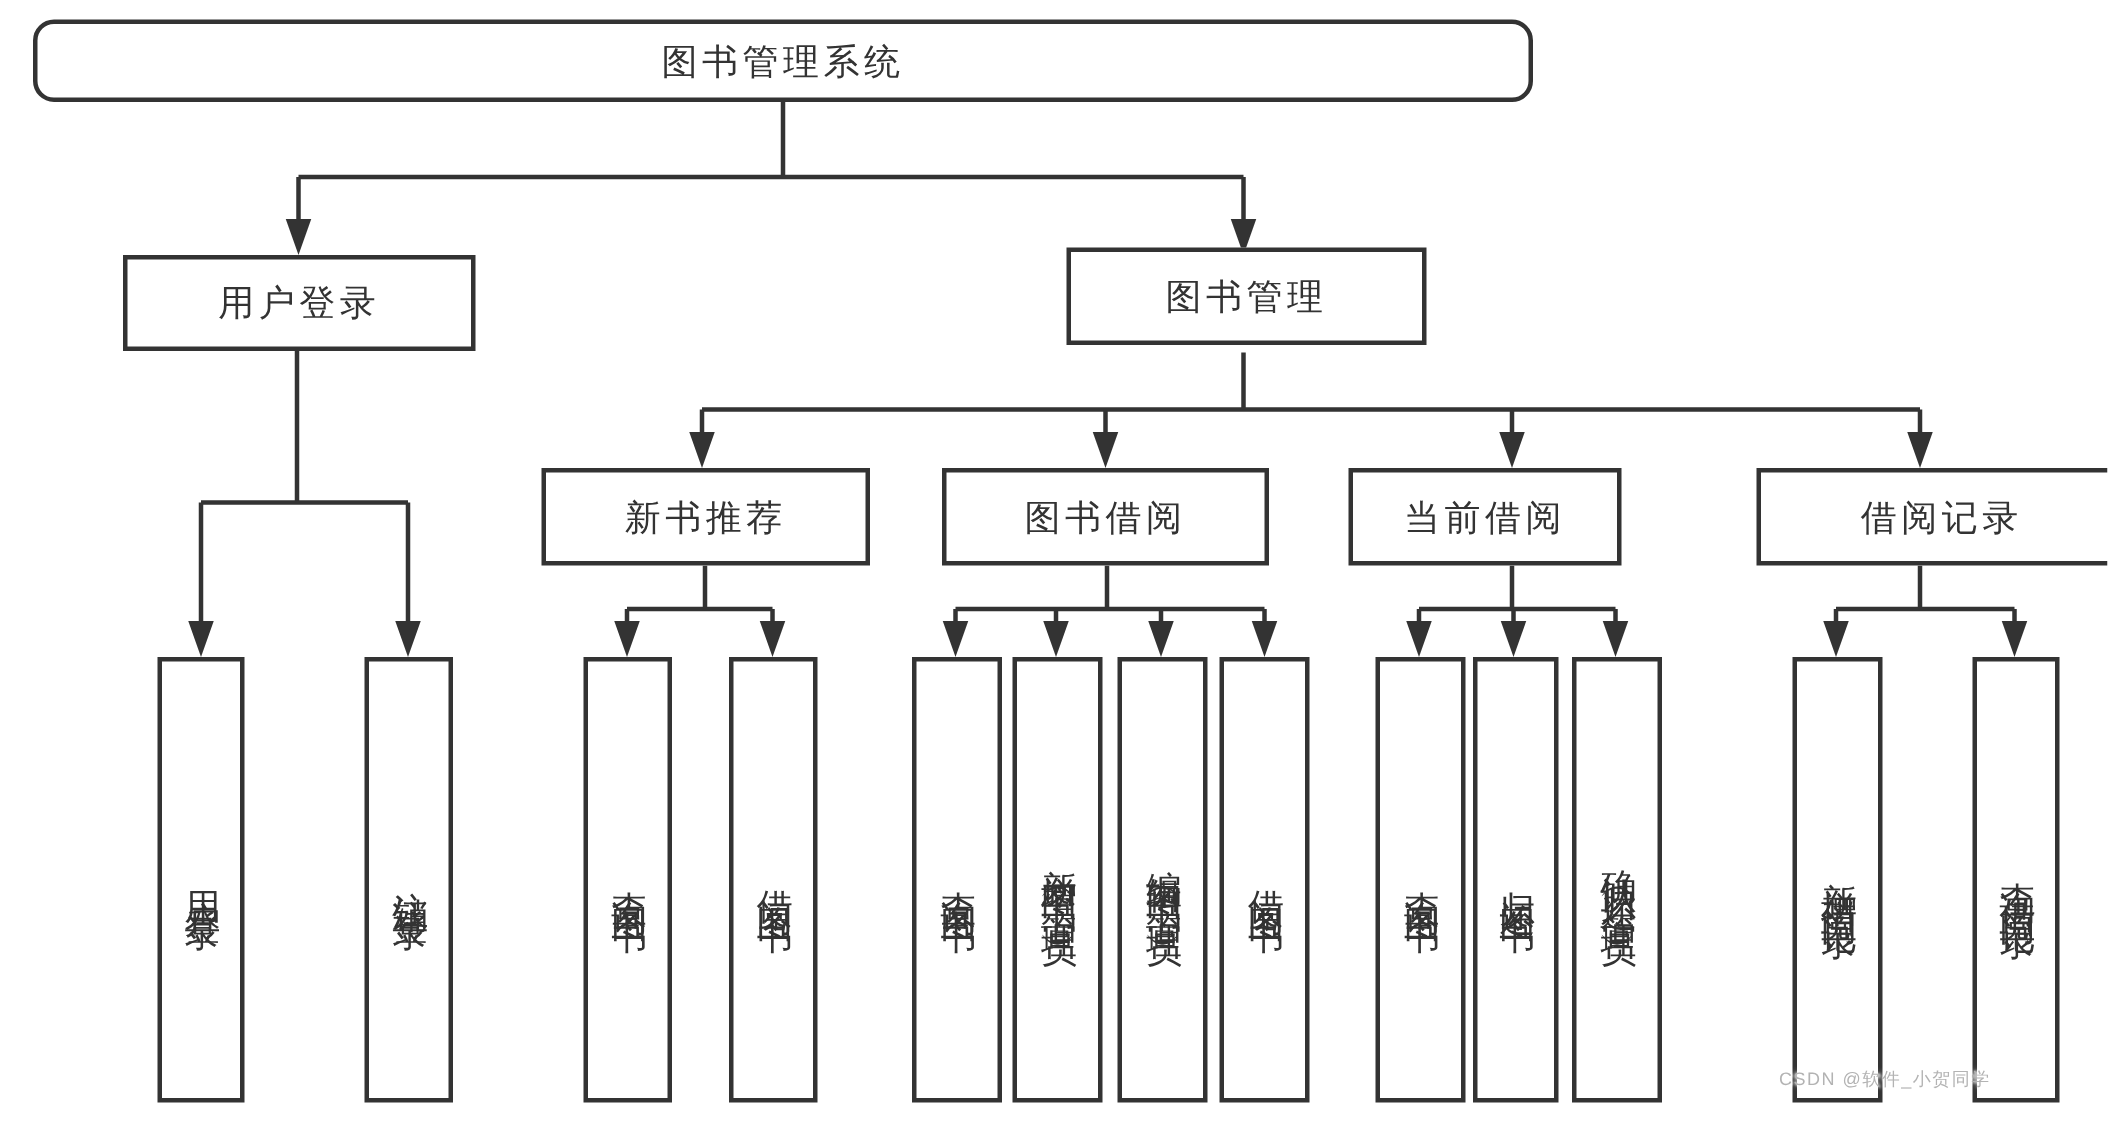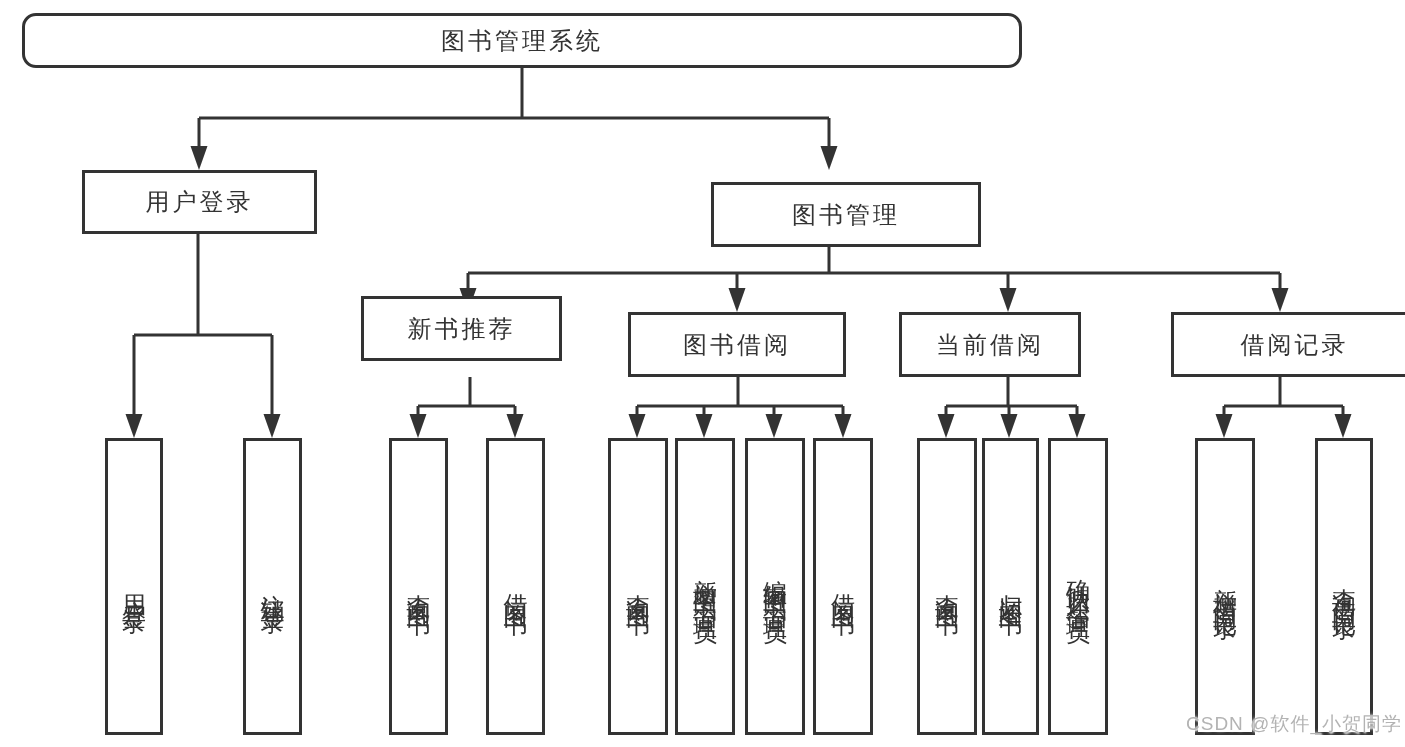--- a/index.html
+++ b/index.html
@@ -43,21 +43,21 @@
     text-orientation: mixed;
     font-size: 24px;
     letter-spacing: 6px;
     line-height: 1;
     color: #333333;
   }
   .watermark {
     position: absolute;
     left: 1186px;
     top: 711px;
-    font-size: 19px;
+    font-size: 12px;
     letter-spacing: 1px;
     color: #b3b3b3;
     text-shadow: 0 0 2px #ffffff, 0 0 4px #ffffff, 1px 1px 2px #ffffff;
     white-space: nowrap;
     z-index: 5;
   }
 </style>
 </head>
 <body>
 
@@ -93,25 +93,25 @@
     <polygon points="1334.5,414 1351.5,414 1343,438" fill="#333333"></polygon>
   </svg>
 
   <div class="node" style="left:22px; top:13px; width:1000px; height:55px;border-radius:14px;">
     <span>图书管理系统</span>
   </div>
 
   <div class="node" style="left:82px; top:170px; width:235px; height:64px;">
     <span>用户登录</span>
   </div>
-  <div class="node" style="left:711px; top:182px; width:270px; height:65px;">
+  <div class="node" style="left:711px; top:165px; width:240px; height:65px;">
     <span>图书管理</span>
   </div>
 
-  <div class="node" style="left:361px; top:296px; width:201px; height:65px;align-items:center;">
+  <div class="node" style="left:361px; top:312px; width:219px; height:65px;align-items:center;">
     <span>新书推荐</span>
   </div>
   <div class="node" style="left:628px; top:312px; width:218px; height:65px;">
     <span>图书借阅</span>
   </div>
   <div class="node" style="left:899px; top:312px; width:182px; height:65px;">
     <span>当前借阅</span>
   </div>
   <div class="node" style="left:1171px; top:312px; width:247px; height:65px;">
     <span>借阅记录</span>

